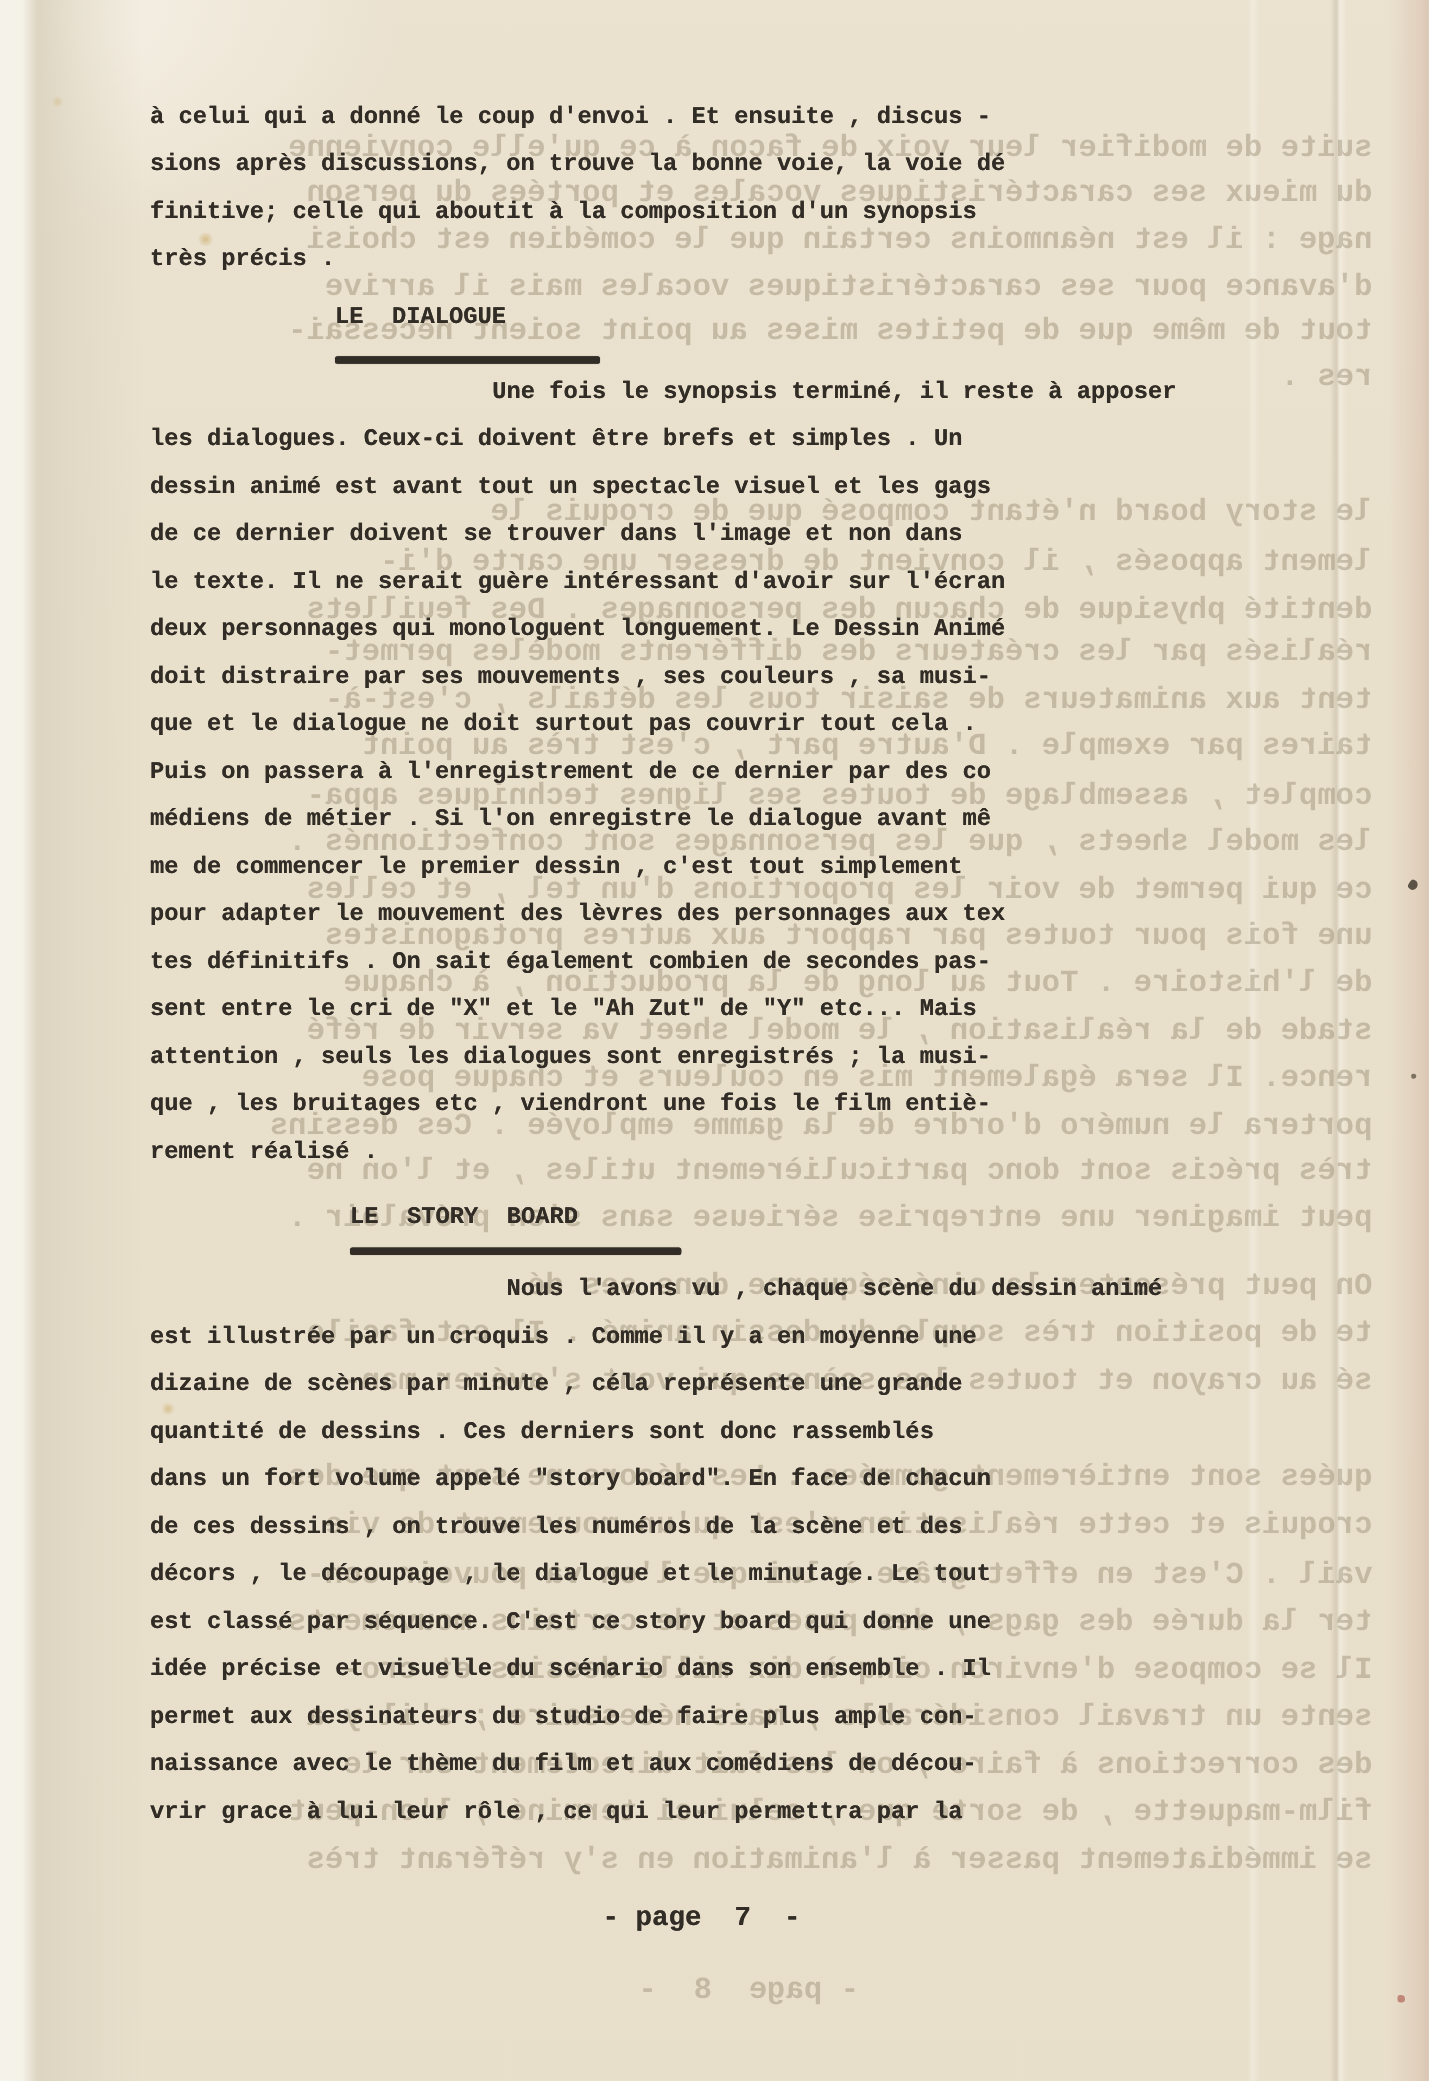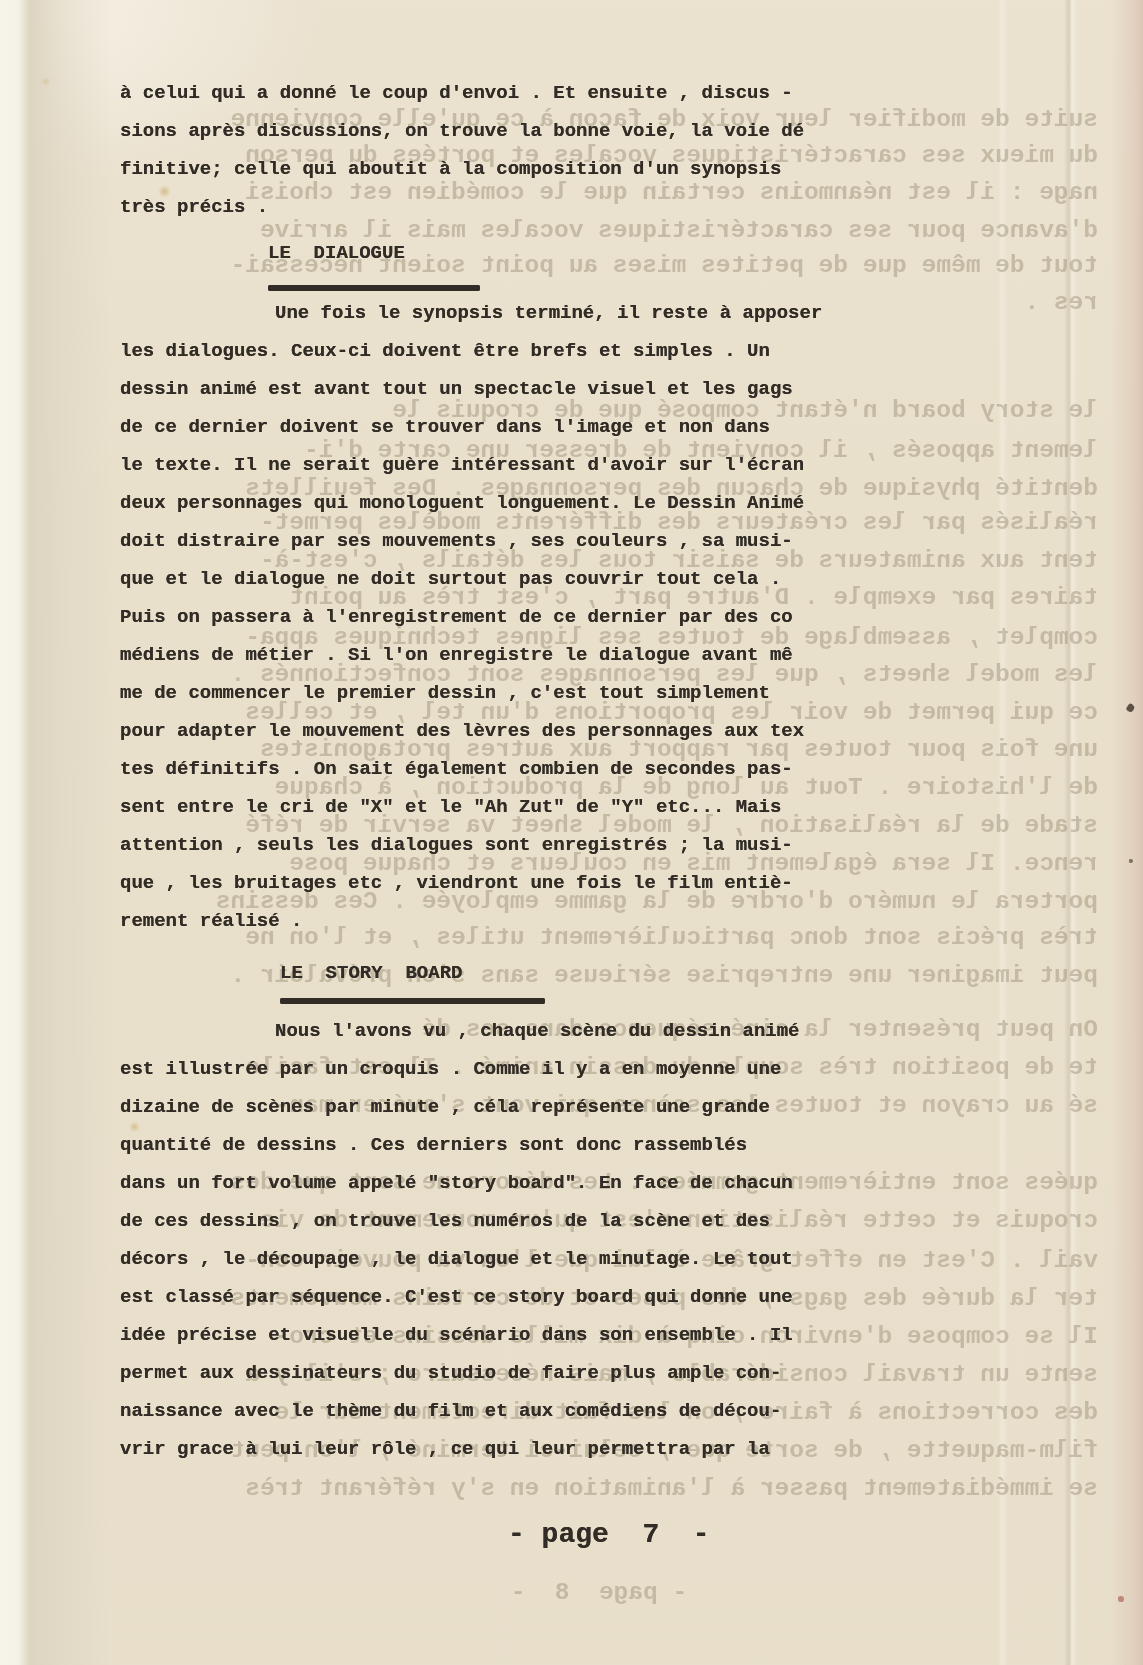--- a/index.html
+++ b/index.html
@@ -40,30 +40,30 @@
   }
   .ghost-line.center{text-align:center;}
   #text-flow{
     position:absolute;left:120px;top:74px;width:940px;z-index:2;
     color:var(--ink);
     font-size:19px;line-height:38px;font-weight:bold;
     white-space:pre;
     text-shadow:0 0 0.5px rgba(49,44,37,0.85);
   }
   .tline{min-height:38px;}
-  .indent{padding-left:155px;}
+  .indent{padding-left:155px;text-align:center;}
   .heading{}
   .sec-dialogue-heading{margin-top:8px;margin-left:148px;}
   .heading-underline{height:6px;background:var(--ink);border-radius:2px;box-shadow:0 0 0.6px rgba(49,44,37,0.9);}
   .sec-dialogue-heading-underline{width:212px;margin-left:148px;margin-top:13px;margin-bottom:3px;}
   .sec-storyboard-heading{margin-top:14px;margin-left:160px;}
   .sec-storyboard-heading-underline{width:265px;margin-left:160px;margin-top:6px;margin-bottom:8px;}
   .footer{
-    position:absolute;left:508px;top:1516px;z-index:2;
-    color:var(--ink);font-size:28px;line-height:38px;font-weight:bold;
+    position:absolute;left:482px;top:1516px;z-index:2;
+    color:var(--ink);font-size:22px;line-height:38px;font-weight:bold;
     white-space:pre;text-shadow:0 0 0.5px rgba(49,44,37,0.85);
   }
   .stain{position:absolute;border-radius:50%;z-index:1;}
   .stain-a{left:158px;top:186px;width:13px;height:11px;background:radial-gradient(circle,#c9a75f 0%,rgba(201,167,95,0) 75%);opacity:.6;}
   .stain-b{left:41px;top:77px;width:10px;height:9px;background:radial-gradient(circle,#cfb172 0%,rgba(207,177,114,0) 75%);opacity:.4;}
   .stain-c{left:129px;top:1122px;width:11px;height:10px;background:radial-gradient(circle,#c9a75f 0%,rgba(201,167,95,0) 75%);opacity:.55;}
   .speck{position:absolute;z-index:2;border-radius:40% 60% 55% 45%;}
   .speck-a{left:1127px;top:704px;width:7px;height:8px;background:#443c31;opacity:.85;transform:rotate(35deg);}
   .speck-b{left:1129px;top:859px;width:4px;height:4px;background:#514737;opacity:.7;}
   .speck-c{left:1118px;top:1596px;width:6px;height:6px;background:#b0655a;opacity:.7;}

